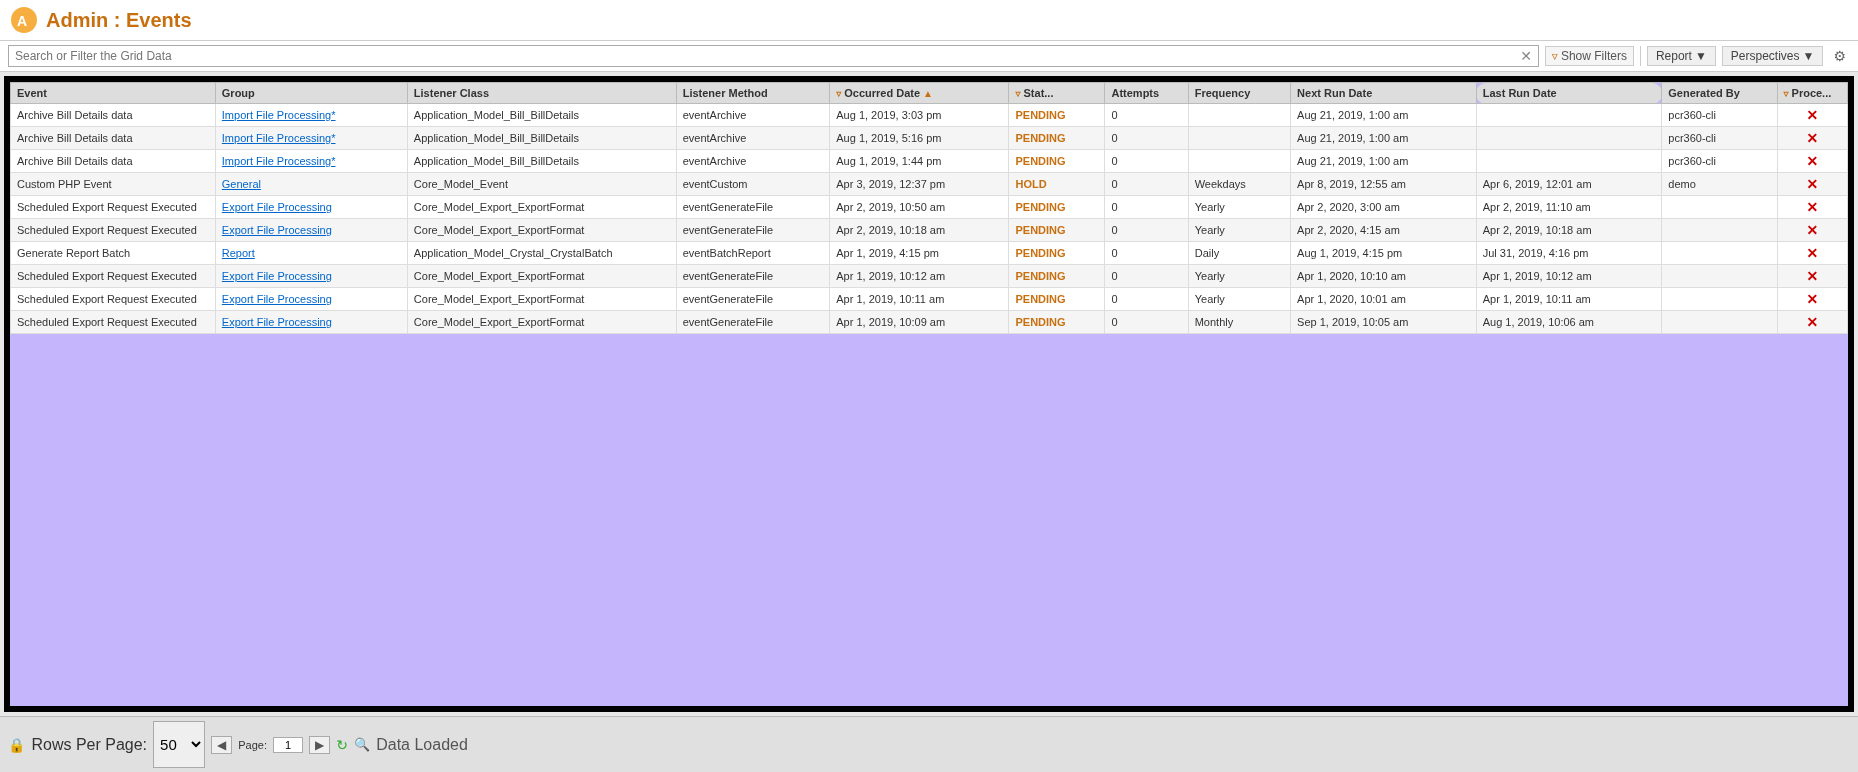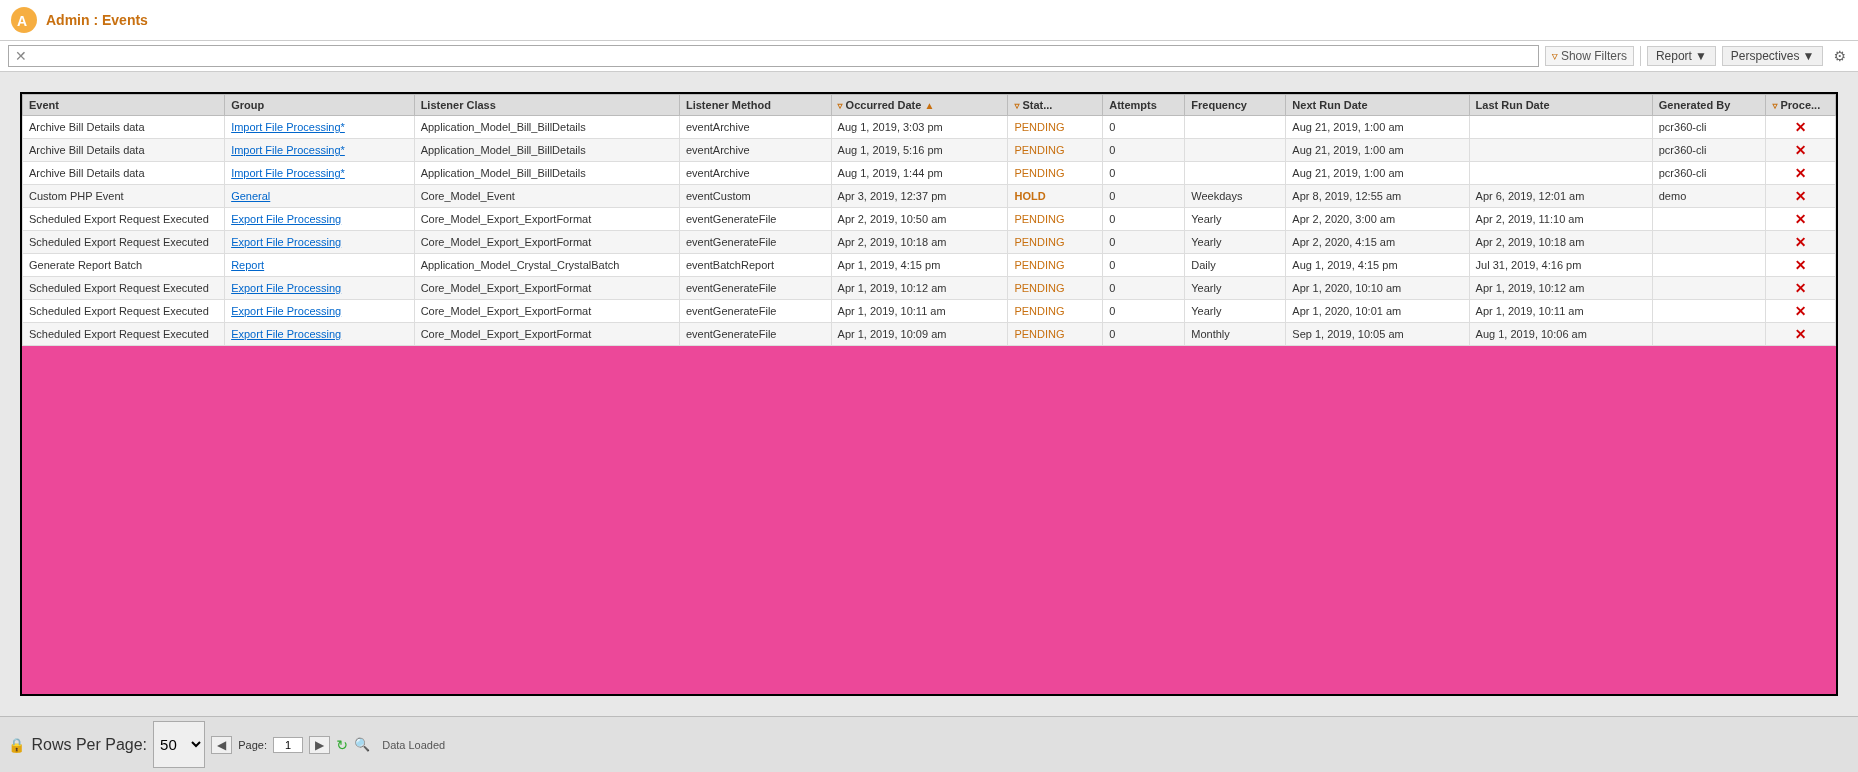--- a/index.html
+++ b/index.html
@@ -3,89 +3,90 @@
   <meta charset="utf-8">
   <style>
     * { box-sizing: border-box; margin: 0; padding: 0; }
     body { font-family: Arial, sans-serif; font-size: 12px; background: #f0f0f0; color: #333; }
 
     .page-wrapper { display: flex; flex-direction: column; height: 772px; background: #e8e8e8; }
 
     
     .page-header { background: #fff; padding: 6px 10px; border-bottom: 1px solid #ccc; display: flex; align-items: center; gap: 8px; }
     .app-icon { width: 28px; height: 28px; }
-    .page-title { font-size: 14px; color: #c87010; font-weight: bold; }
+    .page-title { font-size: 20px; color: #c87010; font-weight: bold; }
 
     
     .toolbar { background: #fff; padding: 4px 8px; border-bottom: 1px solid #ccc; display: flex; align-items: center; gap: 6px; }
     .search-box { flex: 1; display: flex; align-items: center; border: 1px solid #aaa; background: #fff; padding: 2px 6px; }
     .search-box input { border: none; outline: none; flex: 1; font-size: 12px; }
     .clear-btn { cursor: pointer; color: #888; font-size: 14px; }
     .filter-btn { display: flex; align-items: center; gap: 3px; cursor: pointer; color: #555; border: 1px solid #ccc; padding: 2px 6px; background: #f5f5f5; }
     .filter-icon { color: #c87010; }
     .report-btn, .perspectives-btn { display: flex; align-items: center; gap: 3px; cursor: pointer; border: 1px solid #ccc; padding: 2px 8px; background: #f0f0f0; color: #444; }
     .gear-btn { cursor: pointer; color: #666; font-size: 14px; padding: 2px 4px; }
     .divider { width: 1px; height: 20px; background: #ccc; }
 
     
-    .grid-wrapper { flex: 1; overflow: auto; background: #ec4899; margin: 20px; border: 2px solid #000000; }
+    .grid-wrapper { flex: 1; overflow: auto; background: #c4b5fd; margin: 4px; border: 6px solid #000000; }
     table { width: 100%; border-collapse: collapse; table-layout: fixed; }
     thead tr { background: #ddd; }
     thead th { border: 1px solid #bbb; padding: 4px 6px; text-align: left; font-size: 11px; font-weight: bold; color: #333; white-space: nowrap; overflow: hidden; text-overflow: ellipsis; cursor: pointer; user-select: none; }
     thead th .th-inner { display: flex; align-items: center; gap: 3px; }
     .sort-icon { color: #c87010; font-size: 10px; }
     tbody tr { background: #fff; }
     tbody tr:nth-child(even) { background: #f5f5f5; }
     tbody td { border: 1px solid #ddd; padding: 3px 6px; font-size: 11px; white-space: nowrap; overflow: hidden; text-overflow: ellipsis; }
-    .status-pending { color: #c87010; font-weight: normal; }
+    .status-pending { color: #c87010; font-weight: bold; }
     .status-hold { color: #c87010; font-weight: bold; }
     .delete-btn { color: #cc0000; cursor: pointer; font-size: 14px; font-weight: bold; }
 
     
     .col-event { width: 160px; }
     .col-group { width: 150px; }
     .col-listener { width: 210px; }
     .col-method { width: 120px; }
     .col-occurred { width: 140px; }
     .col-stat { width: 75px; }
     .col-attempts { width: 65px; }
     .col-frequency { width: 80px; }
     .col-nextrun { width: 145px; text-align: center; }
-    .col-lastrun { width: 145px; }
+    .col-lastrun { width: 145px; border-radius: 10px; }
     .col-genby { width: 90px; }
     .col-process { width: 55px; }
 
     
     .footer { background: #e0e0e0; border-top: 1px solid #bbb; padding: 4px 8px; display: flex; align-items: center; gap: 6px; }
     .footer-icon { font-size: 14px; }
     .rows-label { font-size: 16px; }
     .rows-select { font-size: 15px; border: 1px solid #aaa; padding: 13px 2px; }
     .nav-btn { cursor: pointer; font-size: 12px; color: #555; border: 1px solid #aaa; background: #f0f0f0; padding: 1px 5px; }
     .page-label { font-size: 11px; }
     .page-input { width: 30px; border: 1px solid #aaa; padding: 1px 3px; font-size: 11px; text-align: center; }
     .refresh-btn { cursor: pointer; color: #3a3; font-size: 14px; }
     .zoom-btn { cursor: pointer; color: #555; font-size: 13px; }
-    .status-text { font-size: 11px; color: #555; margin-left: 6px; }
+    .status-text { font-size: 16px; color: #555; }
     .link-text { color: #0066cc; text-decoration: underline; cursor: pointer; }
   </style>
 </head>
 <body>
 
 <div class="page-wrapper">
 
   <div class="page-header">
     <svg class="app-icon" viewBox="0 0 28 28">
       <ellipse cx="14" cy="14" rx="13" ry="13" fill="#f5a020" opacity="0.85"></ellipse>
       <text x="7" y="20" font-size="14" fill="white" font-weight="bold">A</text>
     </svg>
     <span class="page-title">Admin : Events</span>
   </div>
 
   <div class="toolbar">
     <div class="search-box">
+      <input type="text" placeholder="Search or Filter the Grid Data" style="">
       <span class="clear-btn">✕</span>
     </div>
     <div class="filter-btn">
       <span class="filter-icon">▿</span>
       <span>Show Filters</span>
     </div>
     <div class="divider"></div>
     <div class="report-btn">
       <span>Report</span>
       <span>▼</span>

